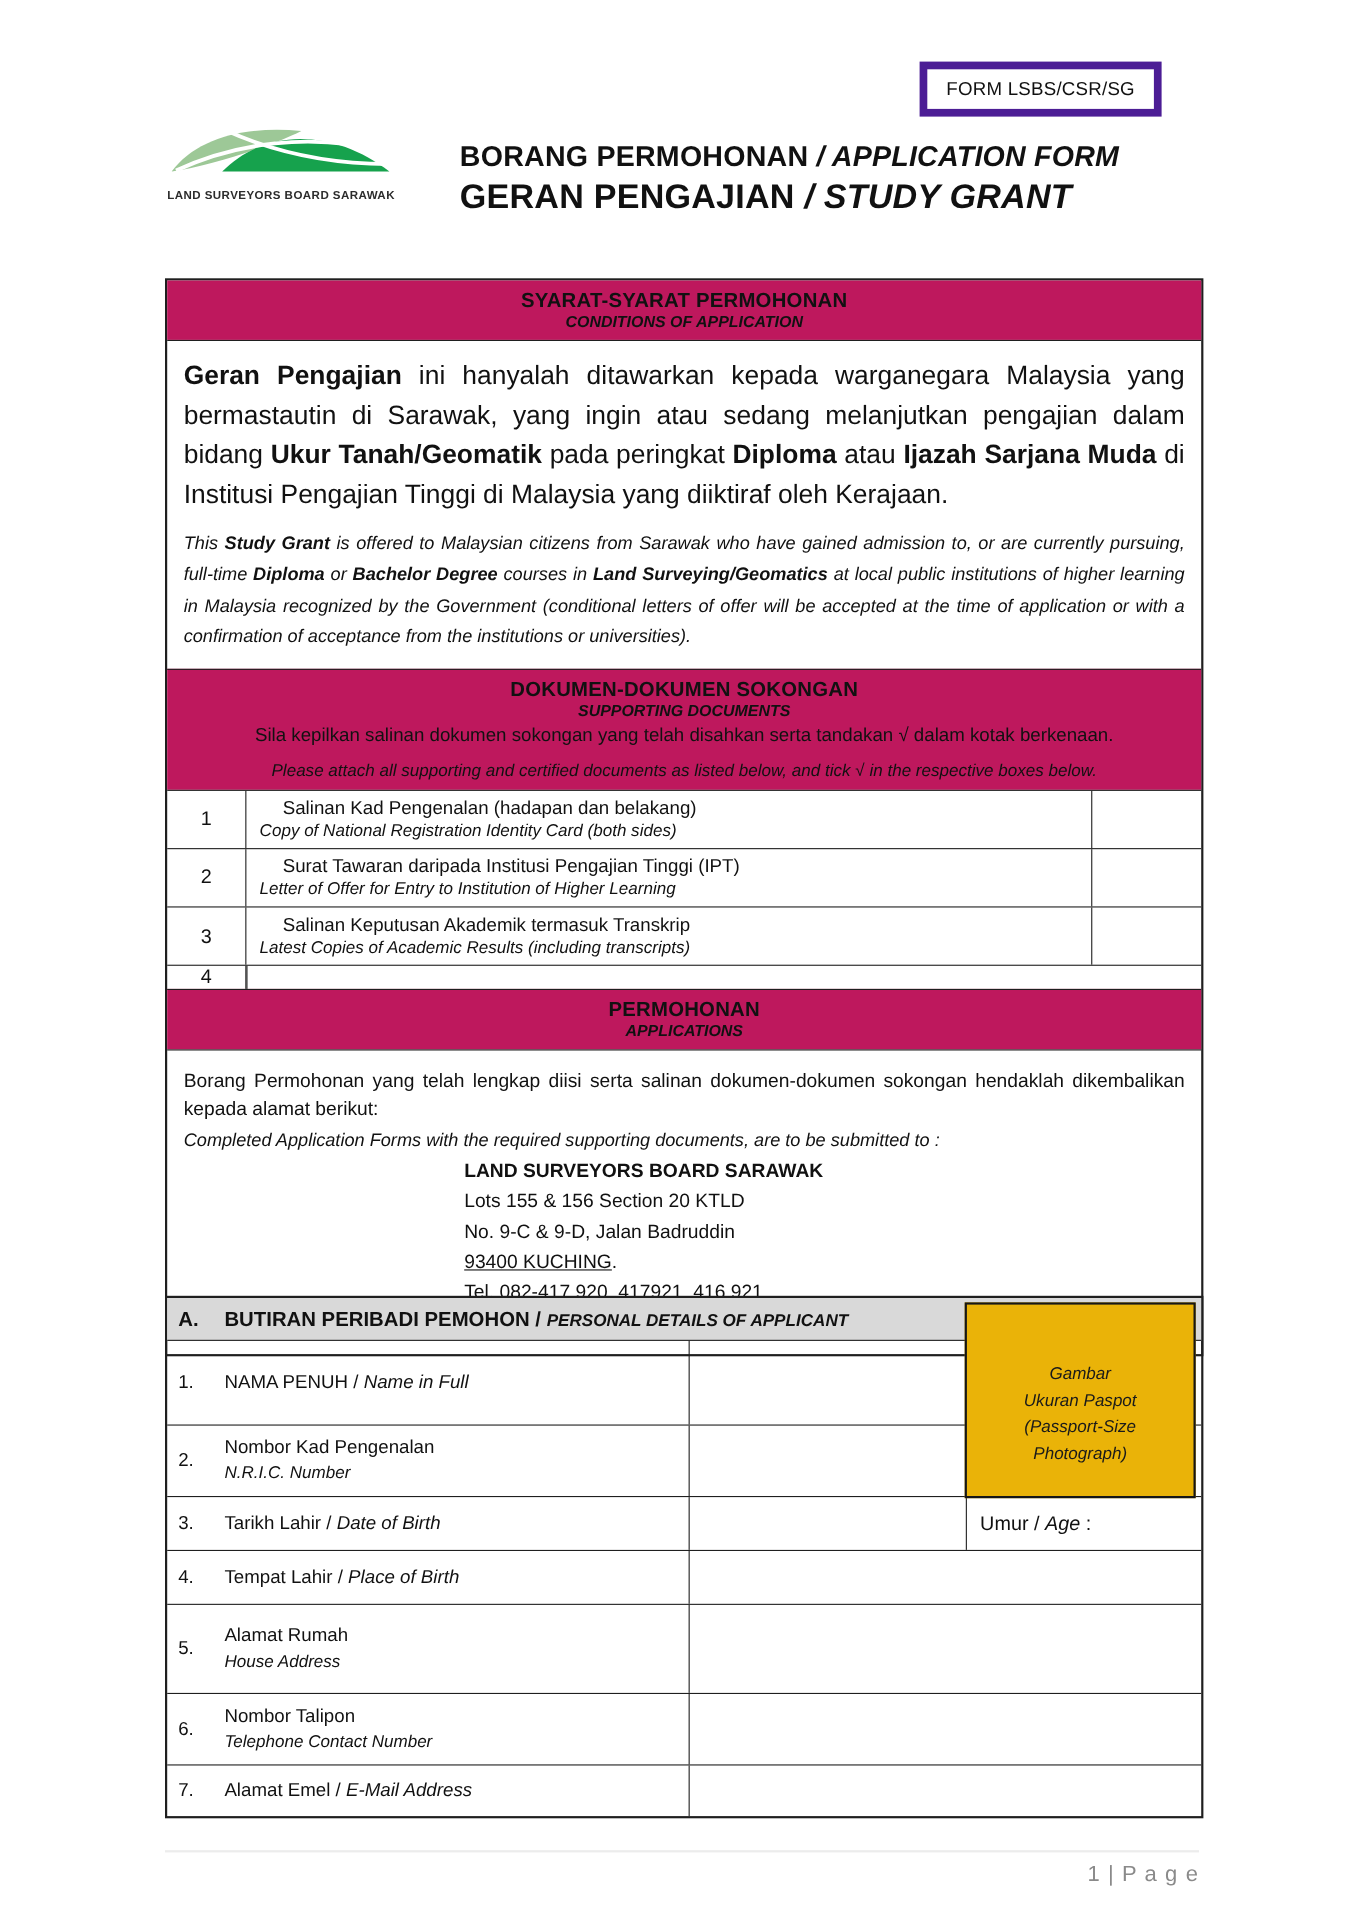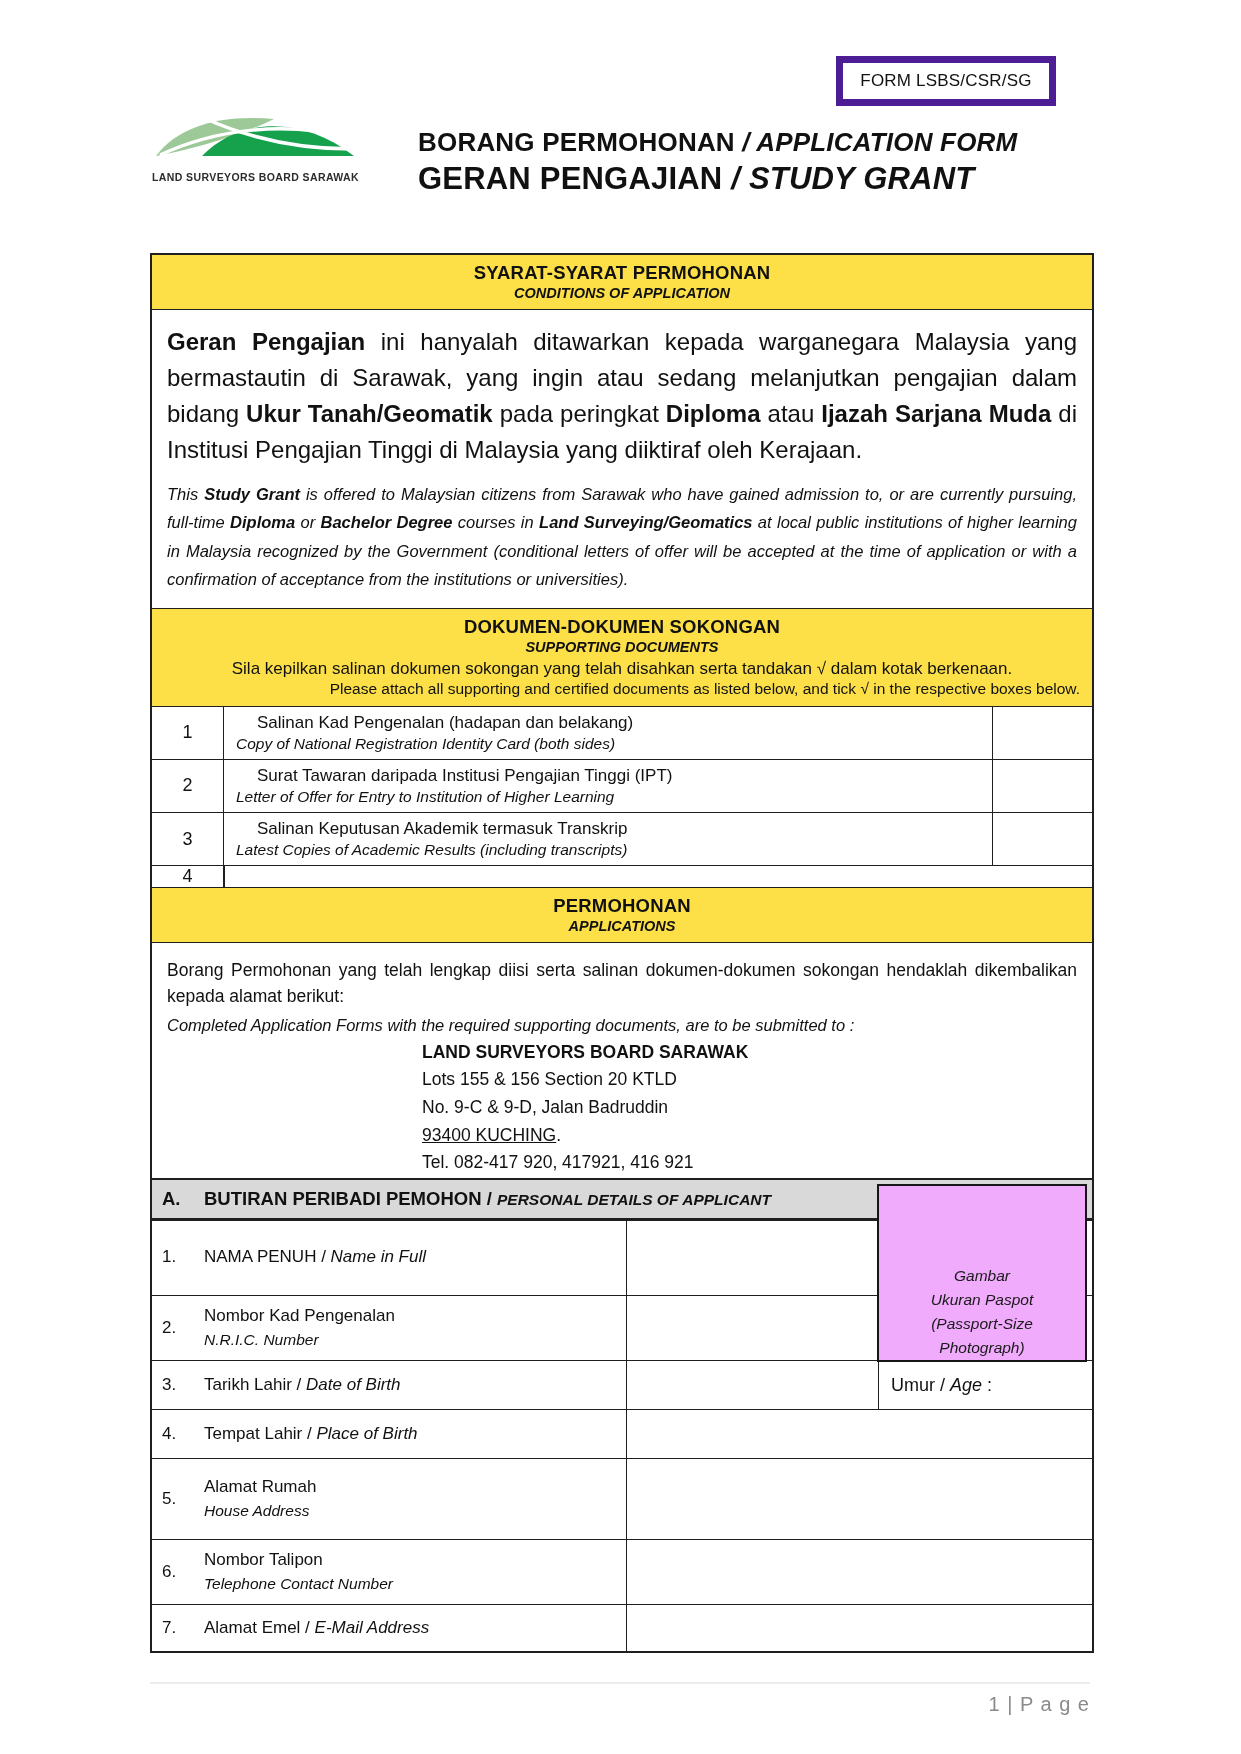--- a/index.html
+++ b/index.html
@@ -21,25 +21,25 @@
   .page-header{position:absolute;top:110px;left:152px;width:940px;display:flex;align-items:flex-start;}
   .logo{width:218px;flex-shrink:0;}
   .logo-caption{font-size:10.5px;font-weight:bold;letter-spacing:0.4px;color:#2c2c2c;margin-top:1px;white-space:nowrap;}
   .titles{margin-left:48px;padding-top:16px;}
   .title1{font-size:26px;line-height:1.3;letter-spacing:0.2px;}
   .title2{font-size:31px;line-height:1.25;letter-spacing:0.2px;}
 
   
   .stack{position:absolute;top:253px;left:150px;width:940px;border:2px solid #1f1f1f;}
   .stack>*+*{border-top:1.5px solid #1f1f1f;}
-  .band-peach{background:#fde047;text-align:center;padding:7px 12px 8px;}
+  .band-peach{background:#be185d;text-align:center;padding:7px 12px 8px;}
   .band-title{font-weight:bold;font-size:18.5px;letter-spacing:0.2px;}
   .band-sub{font-weight:bold;font-style:italic;font-size:14.5px;margin-top:1px;}
   .band-note{font-size:17px;margin-top:4px;}
-  .band-note-en{font-size:15.5px;margin-top:1px;text-align:right;}
+  .band-note-en{font-size:15.5px;font-style:italic;margin-top:13px;}
 
   .box-body{padding:12px 15px;}
   .para-ms{margin:2px 0 0;font-size:24px;line-height:1.5;text-align:justify;}
   .para-en{margin:12px 0 2px;font-size:16.5px;font-style:italic;line-height:1.72;text-align:justify;}
 
   
   .docs-row{display:grid;grid-template-columns:72px 1fr 100px;}
   .docs-row+.docs-row{border-top:1.5px solid #1f1f1f;}
   .docs-no{display:flex;align-items:center;justify-content:center;font-size:18px;border-right:1.5px solid #1f1f1f;}
   .docs-desc{padding:5px 12px;}
@@ -63,22 +63,22 @@
   .sa-row{display:grid;grid-template-columns:475px 1fr;}
   .sa-row.three-col{grid-template-columns:475px 1fr 214px;}
   .sa-row+.sa-row{border-top:1.5px solid #1f1f1f;}
   .sa-label{display:flex;align-items:center;border-right:1.5px solid #1f1f1f;padding:4px 6px 4px 10px;}
   .sa-no{width:42px;flex-shrink:0;font-size:17px;}
   .sa-text{flex:1;font-size:17px;line-height:1.3;}
   .sa-text .l1,.sa-text .l2{display:block;}
   .sa-text .l2{font-size:15.5px;margin-top:3px;}
   .sa-age{border-left:1.5px solid #1f1f1f;display:flex;align-items:center;padding-left:12px;font-size:18px;}
   .photo-box{
-    position:absolute;top:4px;right:5px;width:206px;height:174px;background:#f0abfc;
-    border:2px solid #161616;z-index:3;display:flex;align-items:flex-end;justify-content:center;
+    position:absolute;top:4px;right:5px;width:206px;height:174px;background:#eab308;
+    border:2px solid #161616;z-index:3;display:flex;align-items:center;justify-content:center;
   }
   .photo-text{font-style:italic;font-size:15.5px;line-height:1.55;text-align:center;white-space:pre-line;padding-top:26px;color:#1a1a1a;}
 
   
   .footer{position:absolute;top:1682px;left:150px;width:940px;}
   .footer-rule{border-top:2px solid #ececec;margin-bottom:9px;}
   .footer-page{text-align:right;color:#8a8a8a;font-size:20px;letter-spacing:1px;}
 </style>
 </head>
 <body>

